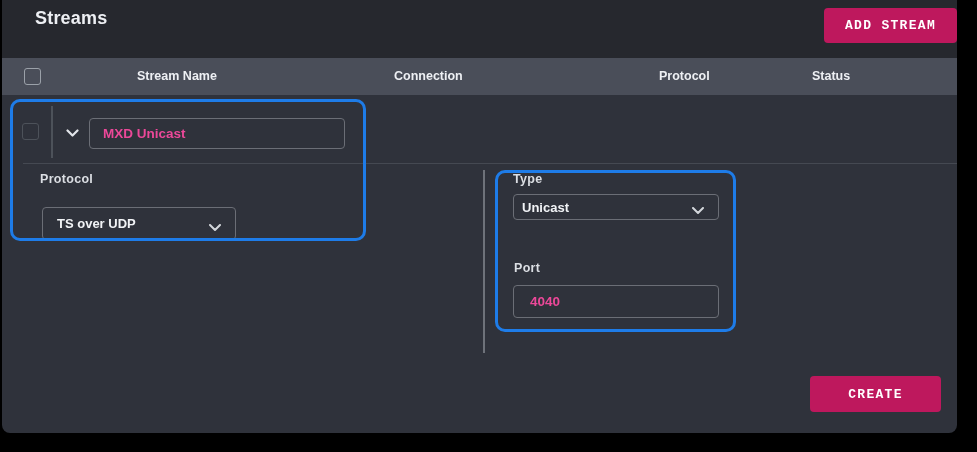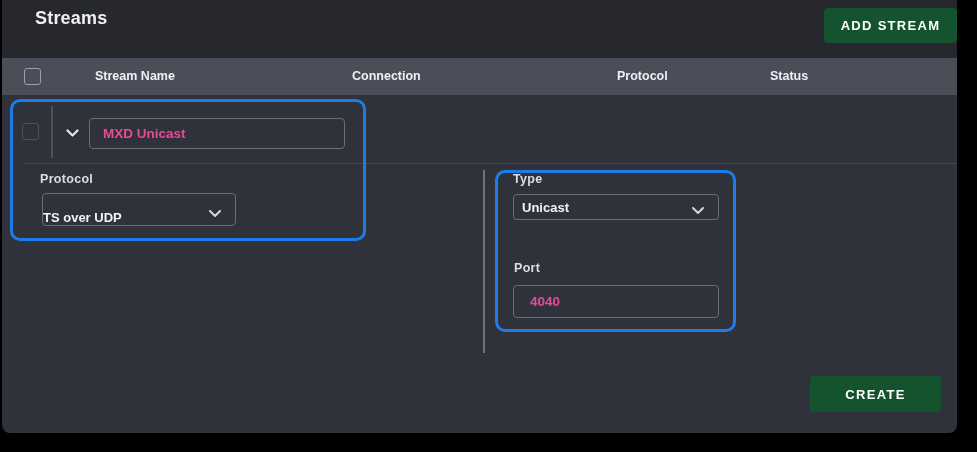--- a/index.html
+++ b/index.html
@@ -14,34 +14,34 @@
   .titlebar{position:absolute;top:0;left:0;right:0;height:58px;background:#26282e;}
   .page-title{
     position:absolute;left:7px;top:8px;font-size:18px;font-weight:bold;
     color:#edeff3;letter-spacing:.2px;margin-left:26px;
   }
   .btn{
     display:flex;align-items:center;justify-content:center;
     font-weight:bold;font-size:13px;letter-spacing:1.3px;border-radius:4px;
     cursor:pointer;box-sizing:border-box;
   }
-  .btn-primary{background:#14532d;color:#ffffff;border:none;}
+  .btn-primary{background:#be185d;color:#ffffff;border:none;font-family:Liberation Mono, monospace;}
   .btn-outline{background:transparent;color:#3079dd;border:1px solid #2a66c2;}
   #add-stream-btn{position:absolute;left:822px;top:8px;width:133px;height:35px;}
   .header-band{
     position:absolute;top:58px;left:0;right:0;height:37px;background:#4a4e59;
   }
   .checkbox{
     box-sizing:border-box;width:17px;height:17px;border-radius:3px;background:transparent;
   }
   .checkbox.light{border:1.5px solid #9ba1a9;}
   .checkbox.dim{border:1.5px solid #4d525a;}
   #header-checkbox{position:absolute;left:22px;top:10px;}
   .col-label{
-    position:absolute;top:11px;font-size:12.5px;font-weight:bold;color:#eef0f4;
+    position:absolute;top:11px;font-size:12.5px;font-weight:bold;color:#eef0f4;margin-left:42px;
   }
   #col-stream-name{left:93px;}
   #col-connection{left:350px;}
   #col-protocol{left:615px;}
   #col-status{left:768px;}
 
   .highlight-box{
     position:absolute;border:3px solid #1e7ce8;border-radius:10px;
     background:transparent;pointer-events:none;
   }
@@ -77,21 +77,21 @@
   }
   #protocol-label{left:38px;top:172px;}
   #type-label{left:511px;top:172px;}
   #port-label{left:512px;top:261px;}
 
   .select{
     position:absolute;box-sizing:border-box;border:1.5px solid #6b6e76;border-radius:4px;
     background:transparent;display:flex;align-items:center;cursor:pointer;
     color:#f1f3f6;font-size:13px;font-weight:bold;
   }
-  #protocol-select{left:40px;top:193px;width:194px;height:33px;align-items:flex-end;}
+  #protocol-select{left:40px;top:207px;width:194px;height:33px;padding-left:14px;}
   #type-select{left:511px;top:194px;width:206px;height:26px;padding-left:8px;}
   .select .chev{position:absolute;right:14px;top:50%;margin-top:-4px;}
 
   #cancel-btn{position:absolute;left:656px;top:376px;width:131px;height:36px;}
   #create-btn{position:absolute;left:808px;top:376px;width:131px;height:36px;}
 </style>
 </head>
 <body>
 
 <div id="panel">

